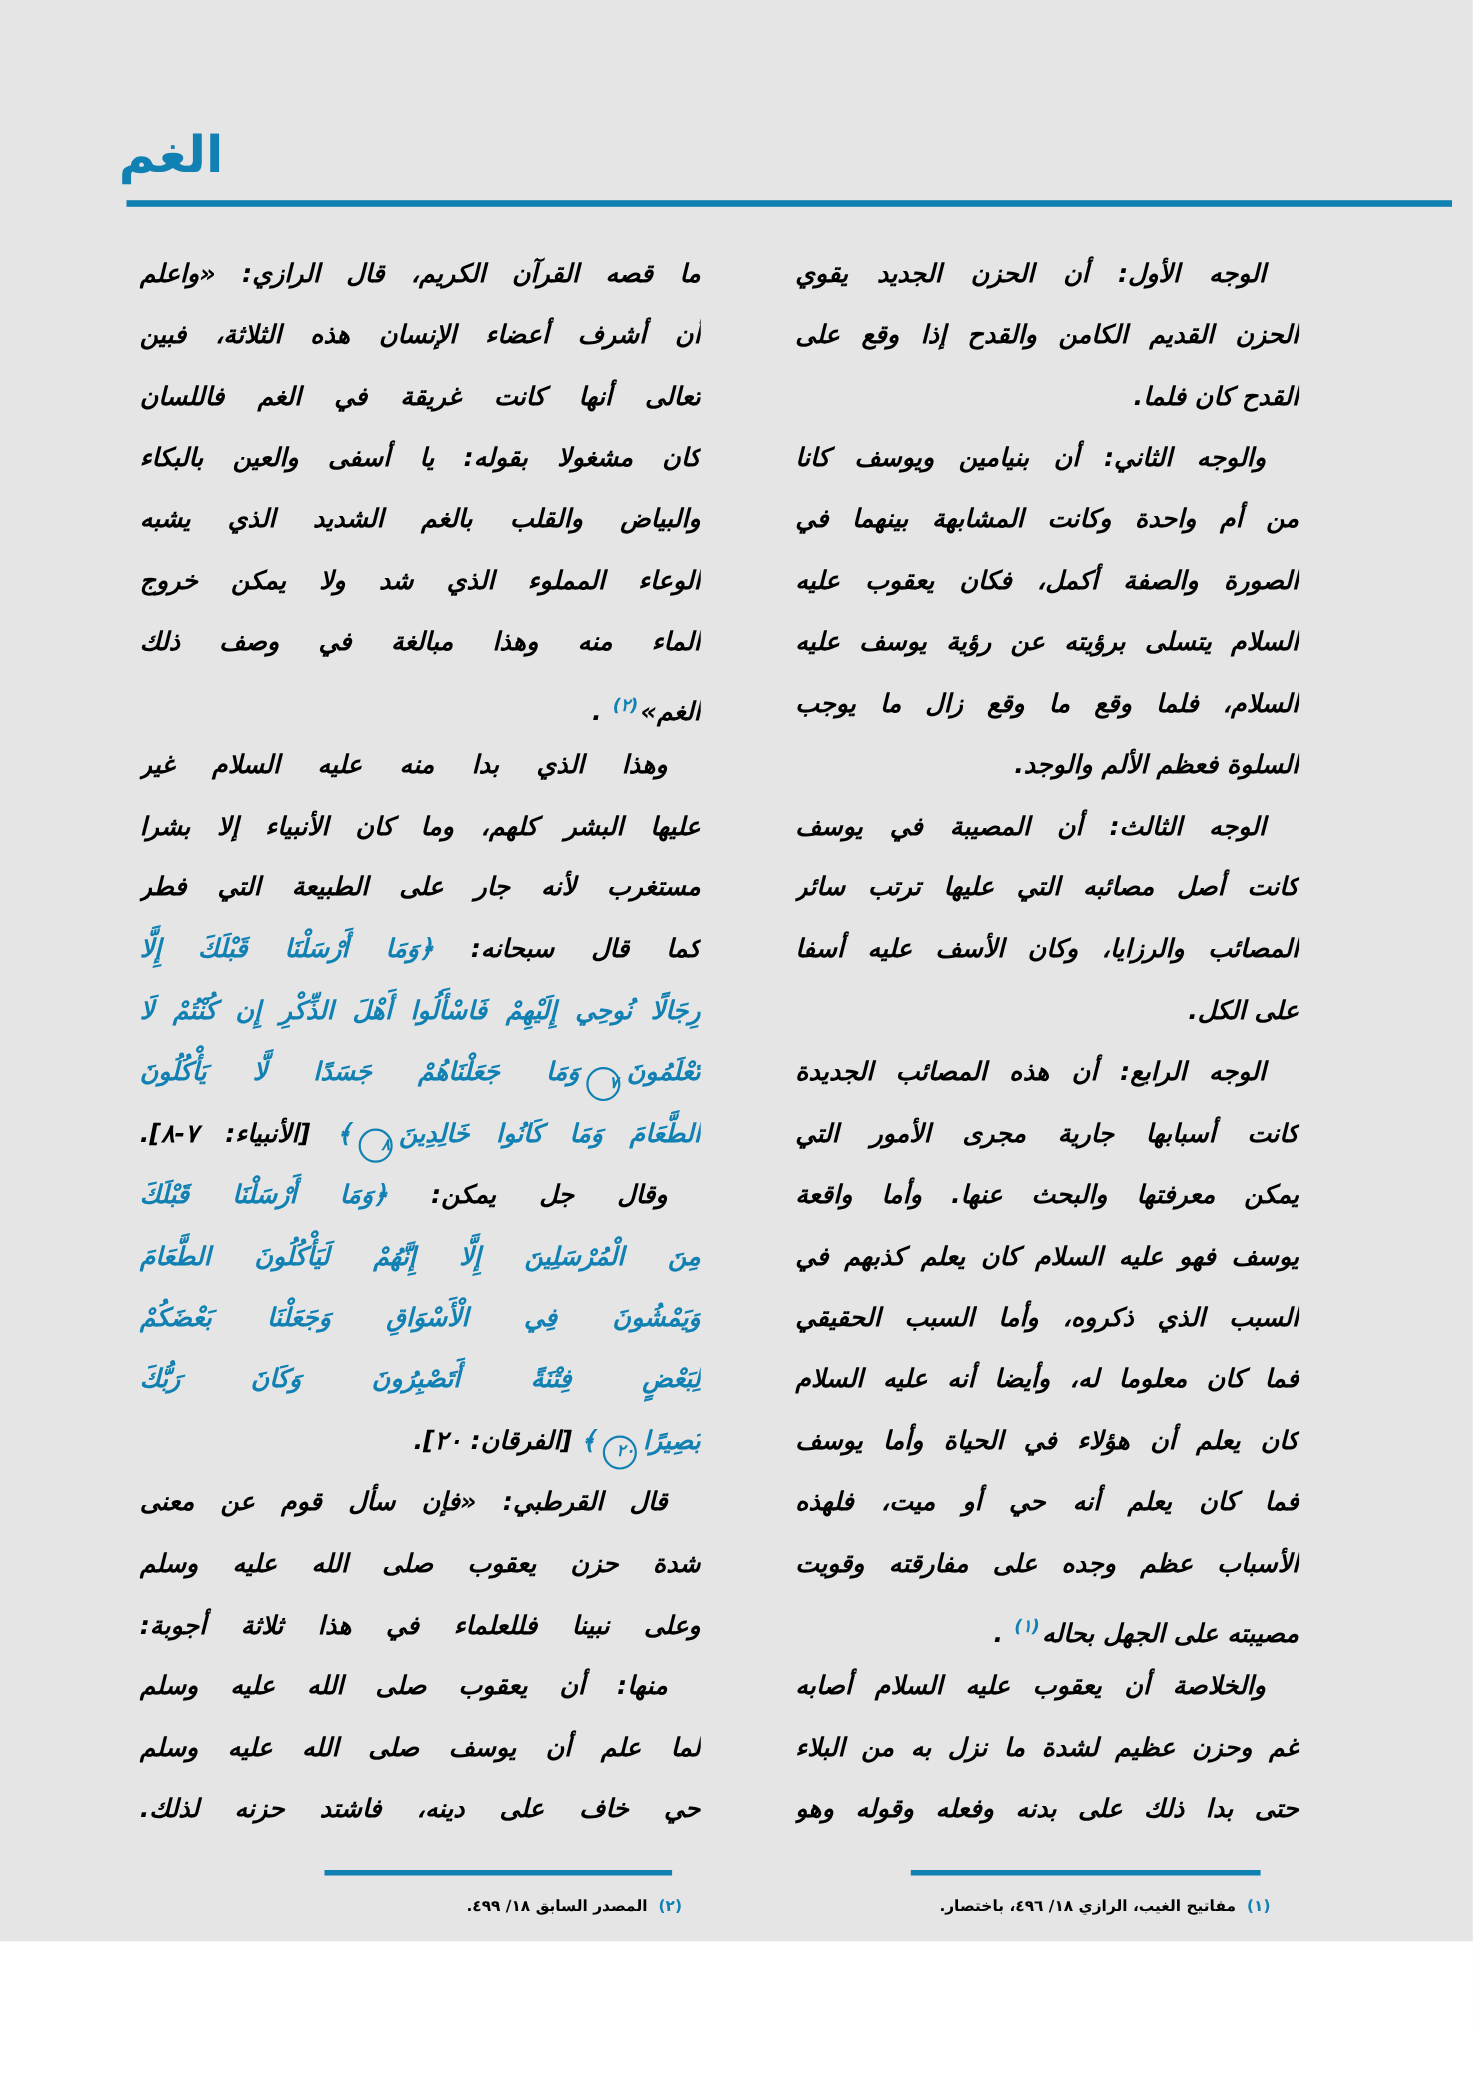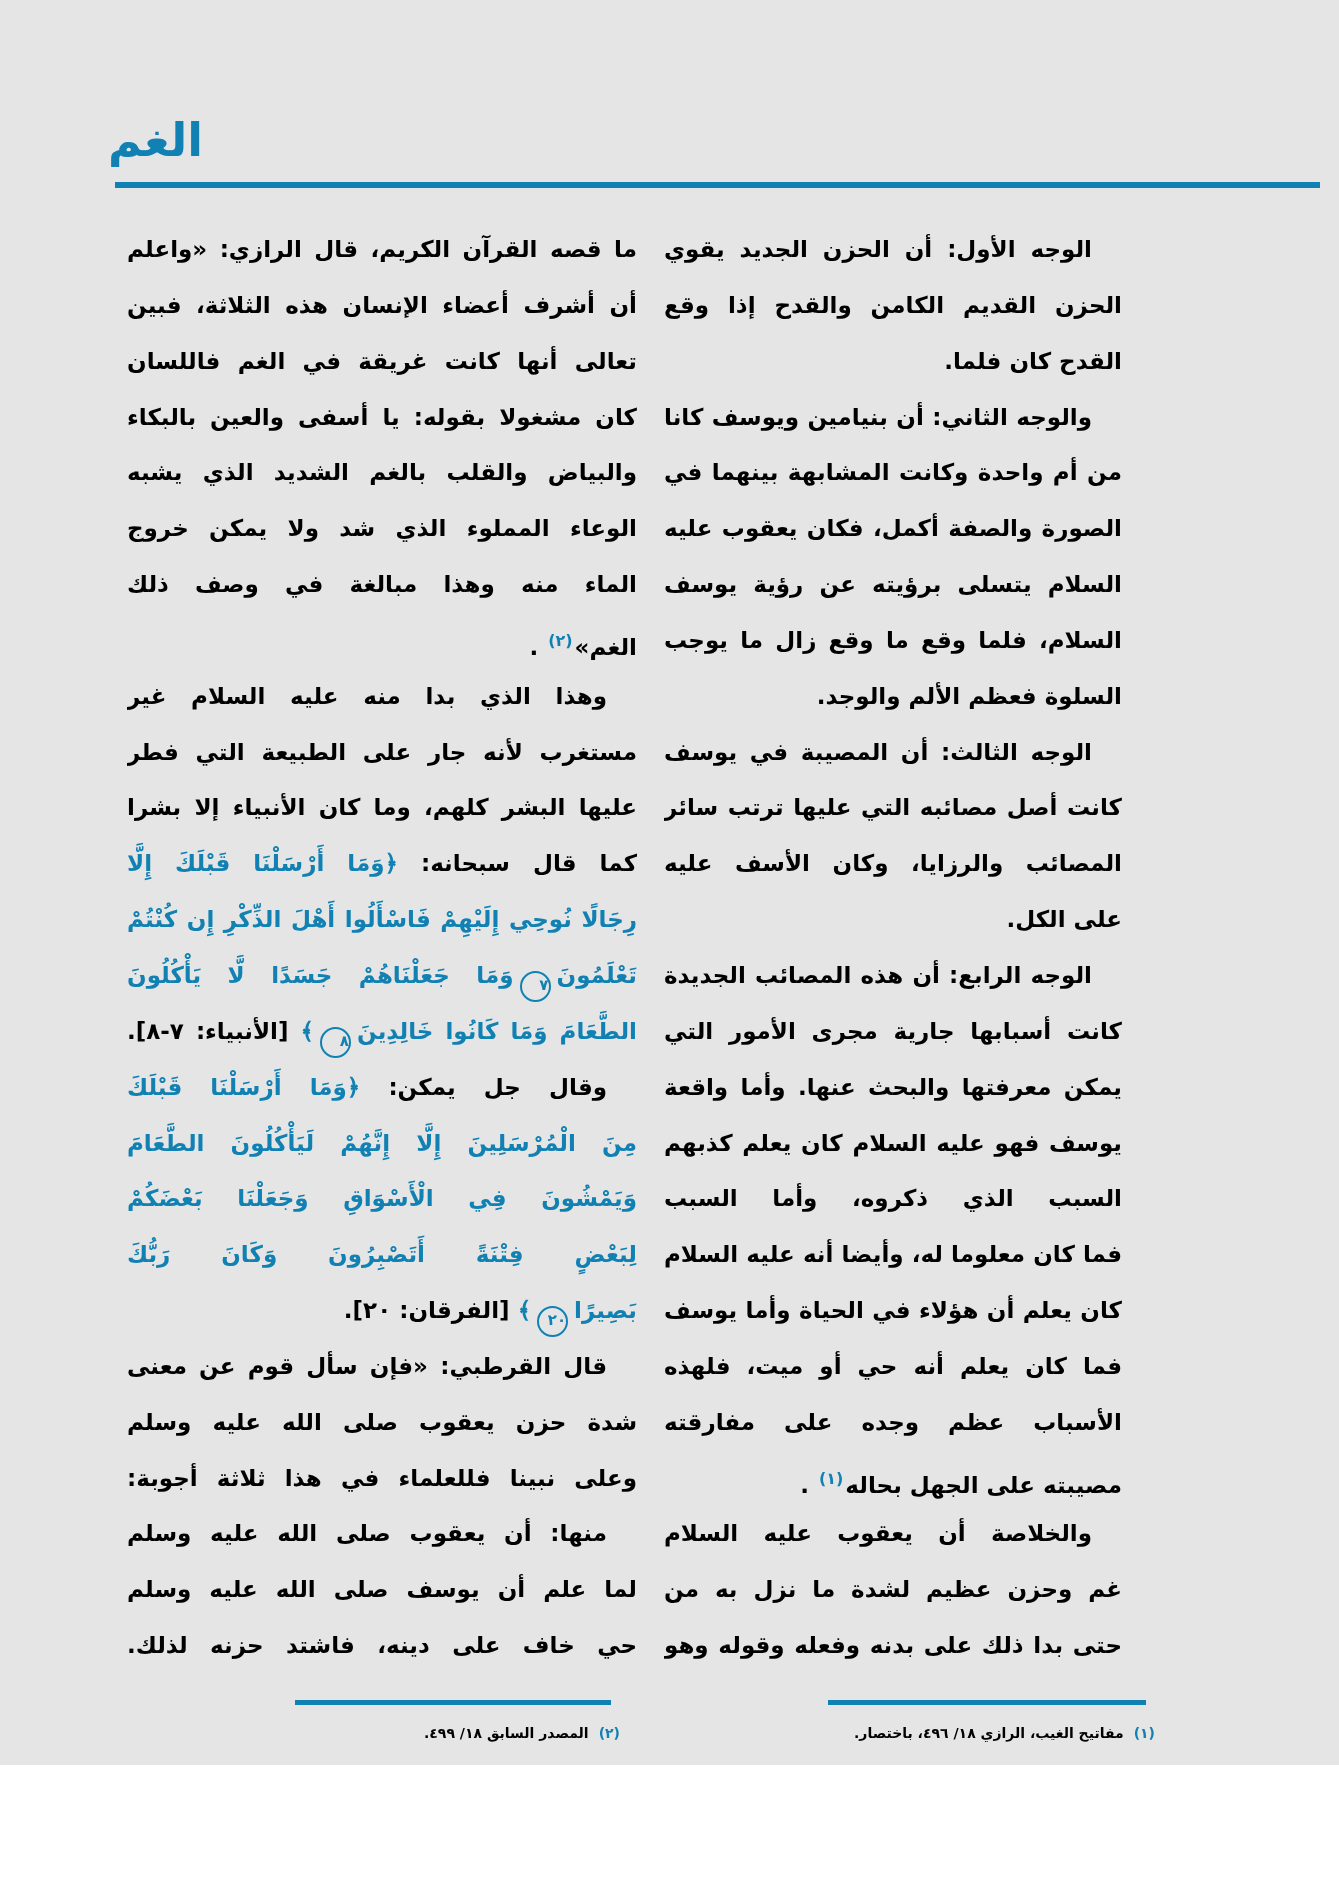--- a/index.html
+++ b/index.html
@@ -28,31 +28,32 @@
     width: 1205px;
     height: 6px;
     background: var(--accent, #1180b2);
   }
   .column {
     position: absolute;
     top: 222px;
     direction: rtl;
   }
   .col-left  { left: 127px; width: 510px; }
-  .col-right { left: 664px; width: 458px; }
+  .col-right { left: 723px; width: 458px; }
   .line {
     height: 55.85px;
     line-height: 55.85px;
     font-size: 23px;
     font-weight: bold;
     color: #000;
     text-align: justify;
     text-align-last: justify;
     overflow: hidden;
     white-space: normal;
+    font-style: italic;
   }
   .line.end {
     text-align: right;
     text-align-last: right;
   }
   .line.ind { padding-right: 30px; }
   .q { color: var(--accent, #1180b2); }
   .fnref {
     color: var(--accent, #1180b2);
     font-size: 16px;
@@ -163,22 +164,22 @@
   <div class="column col-left" id="col-left">
       <div class="line"><span class="b">ما قصه القرآن الكريم، قال الرازي: «واعلم</span></div>
       <div class="line"><span class="b">أن أشرف أعضاء الإنسان هذه الثلاثة، فبين</span></div>
       <div class="line"><span class="b">تعالى أنها كانت غريقة في الغم فاللسان</span></div>
       <div class="line"><span class="b">كان مشغولا بقوله: يا أسفى والعين بالبكاء</span></div>
       <div class="line"><span class="b">والبياض والقلب بالغم الشديد الذي يشبه</span></div>
       <div class="line"><span class="b">الوعاء المملوء الذي شد ولا يمكن خروج</span></div>
       <div class="line"><span class="b">الماء منه وهذا مبالغة في وصف ذلك</span></div>
       <div class="line end"><span class="b">الغم»</span><sup class="fnref">(٢)</sup><span class="b"> .</span></div>
       <div class="line ind"><span class="b">وهذا الذي بدا منه عليه السلام غير</span></div>
+      <div class="line"><span class="b">عليها البشر كلهم، وما كان الأنبياء إلا بشرا</span></div>
       <div class="line"><span class="b">مستغرب لأنه جار على الطبيعة التي فطر</span></div>
-      <div class="line"><span class="b">عليها البشر كلهم، وما كان الأنبياء إلا بشرا</span></div>
       <div class="line"><span class="b">كما قال سبحانه: </span><span class="q">﴿وَمَا أَرْسَلْنَا قَبْلَكَ إِلَّا</span></div>
       <div class="line"><span class="q">رِجَالًا نُوحِي إِلَيْهِمْ فَاسْأَلُوا أَهْلَ الذِّكْرِ إِن كُنْتُمْ لَا</span></div>
       <div class="line"><span class="q">تَعْلَمُونَ</span><span class="vnum">٧</span><span class="q">وَمَا جَعَلْنَاهُمْ جَسَدًا لَّا يَأْكُلُونَ</span></div>
       <div class="line"><span class="q">الطَّعَامَ وَمَا كَانُوا خَالِدِينَ</span><span class="vnum">٨</span><span class="q">﴾</span><span class="b"> [الأنبياء: ٧-٨].</span></div>
       <div class="line ind"><span class="b">وقال جل يمكن: </span><span class="q">﴿وَمَا أَرْسَلْنَا قَبْلَكَ</span></div>
       <div class="line"><span class="q">مِنَ الْمُرْسَلِينَ إِلَّا إِنَّهُمْ لَيَأْكُلُونَ الطَّعَامَ</span></div>
       <div class="line"><span class="q">وَيَمْشُونَ فِي الْأَسْوَاقِ وَجَعَلْنَا بَعْضَكُمْ</span></div>
       <div class="line"><span class="q">لِبَعْضٍ فِتْنَةً أَتَصْبِرُونَ وَكَانَ رَبُّكَ</span></div>
       <div class="line end"><span class="q">بَصِيرًا</span><span class="vnum">٢٠</span><span class="q">﴾</span><span class="b"> [الفرقان: ٢٠].</span></div>
       <div class="line ind"><span class="b">قال القرطبي: «فإن سأل قوم عن معنى</span></div>

